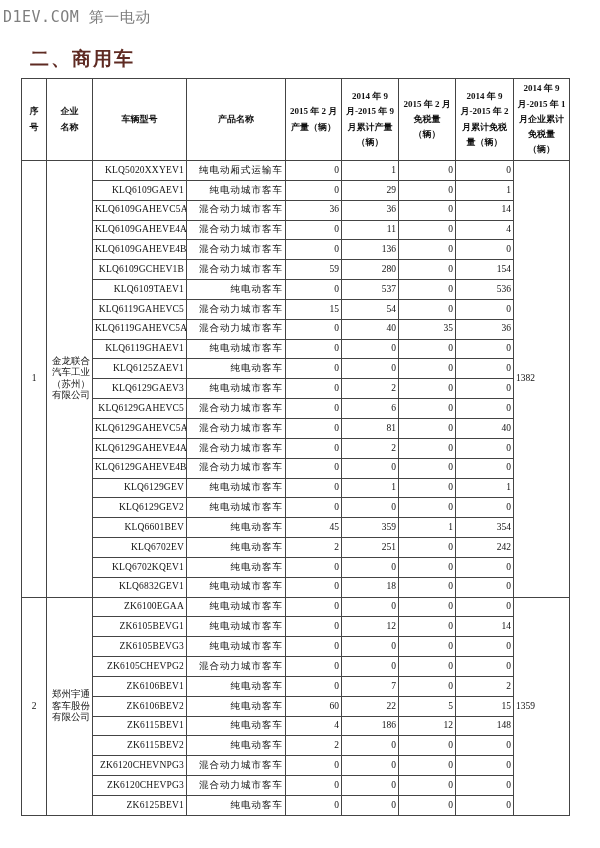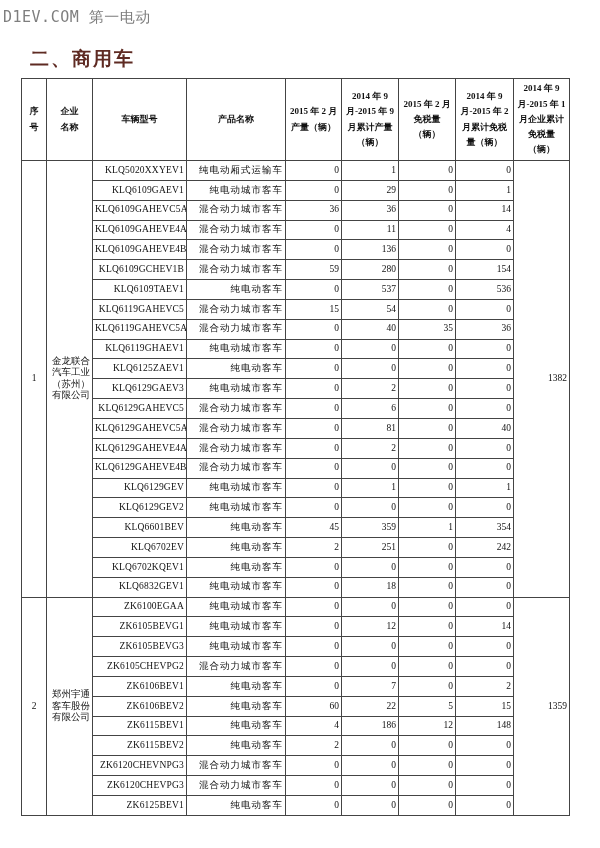--- a/index.html
+++ b/index.html
@@ -30,21 +30,21 @@
     font-size:9px;font-weight:bold;text-align:center;
     white-space:pre-line;line-height:1.7;padding:1px 2px;
   }
   table.report tbody tr{height:19.85px;}
   table.report td{font-size:9.5px;line-height:1.2;padding:0 2px;}
   td.c-seq{text-align:center;}
   td.c-company{text-align:right;padding:0 4px;line-height:1.65;}
   td.c-model{text-align:right;padding-left:4px;letter-spacing:0.2px;}
   td.c-product{text-align:right;padding-left:5px;letter-spacing:1px;}
   td.c-num{text-align:right;padding-right:8px;}
-  td.c-total{text-align:right;}
+  td.c-total{text-align:left;}
 </style>
 </head>
 <body>
 
 <div class="watermark">D1EV.COM 第一电动</div>
 <div class="section-title">二、商用车</div>
 
 <table class="report">
   <colgroup>
     <col style="width:25px">

